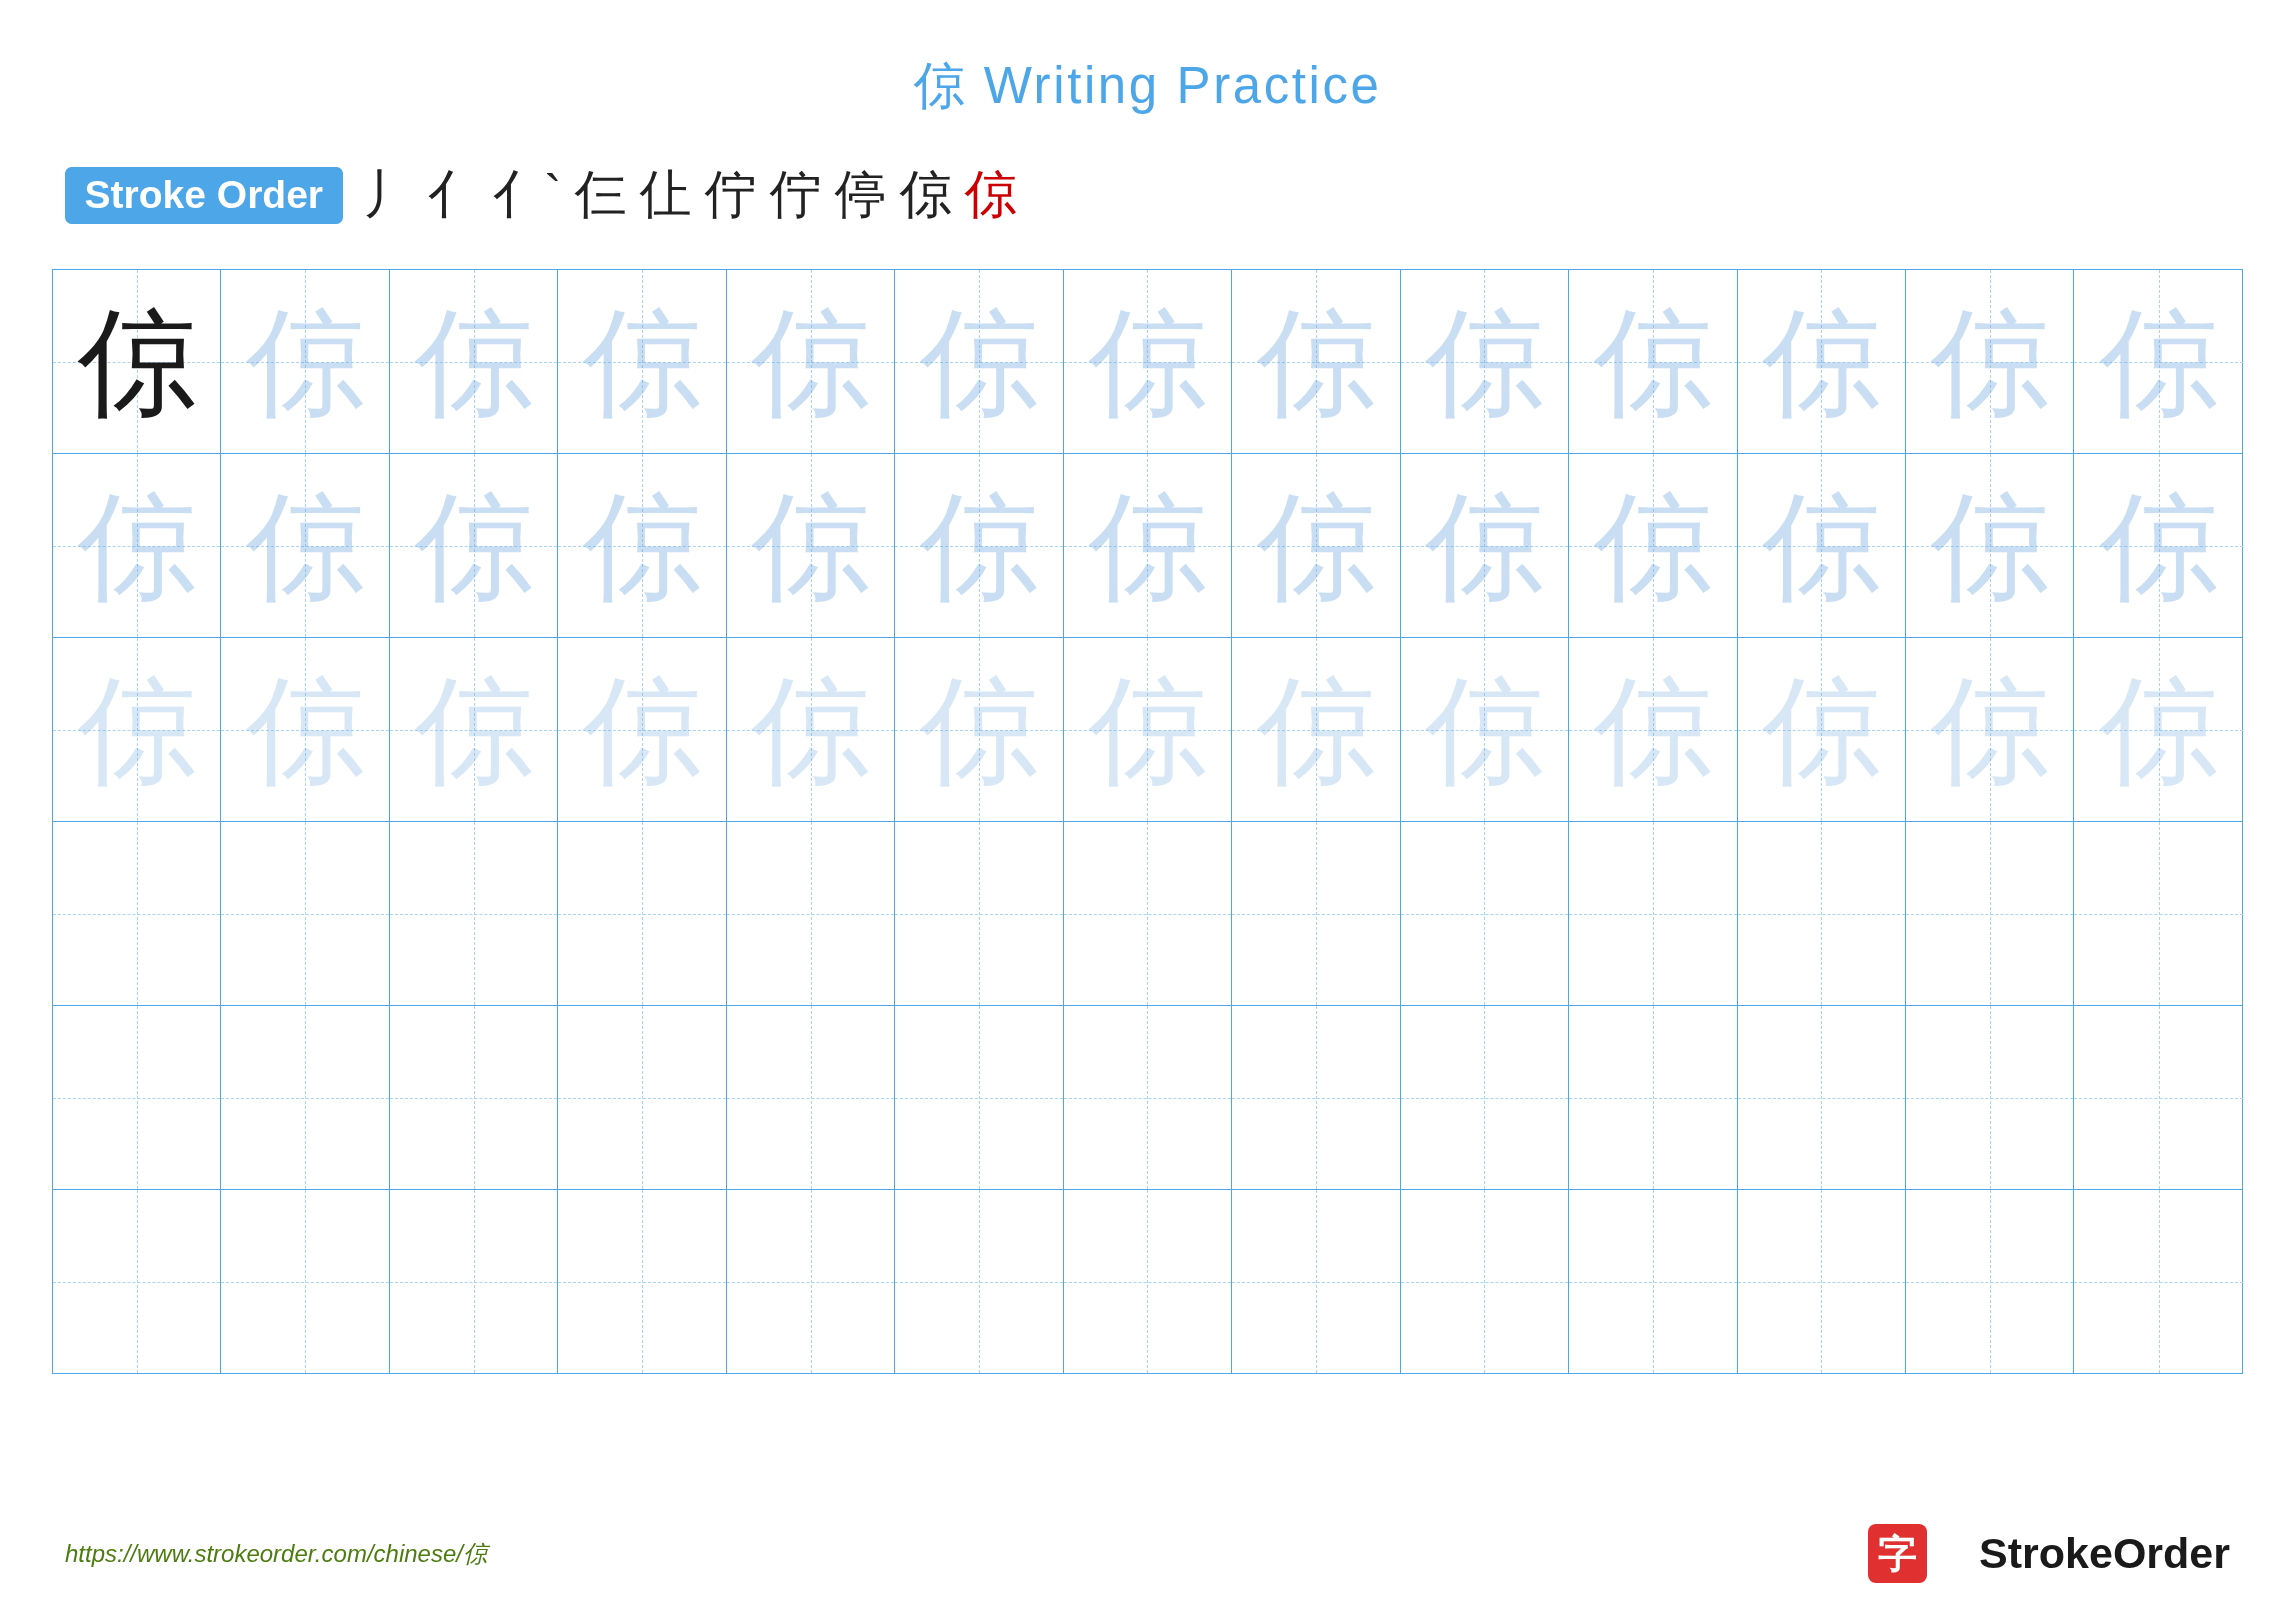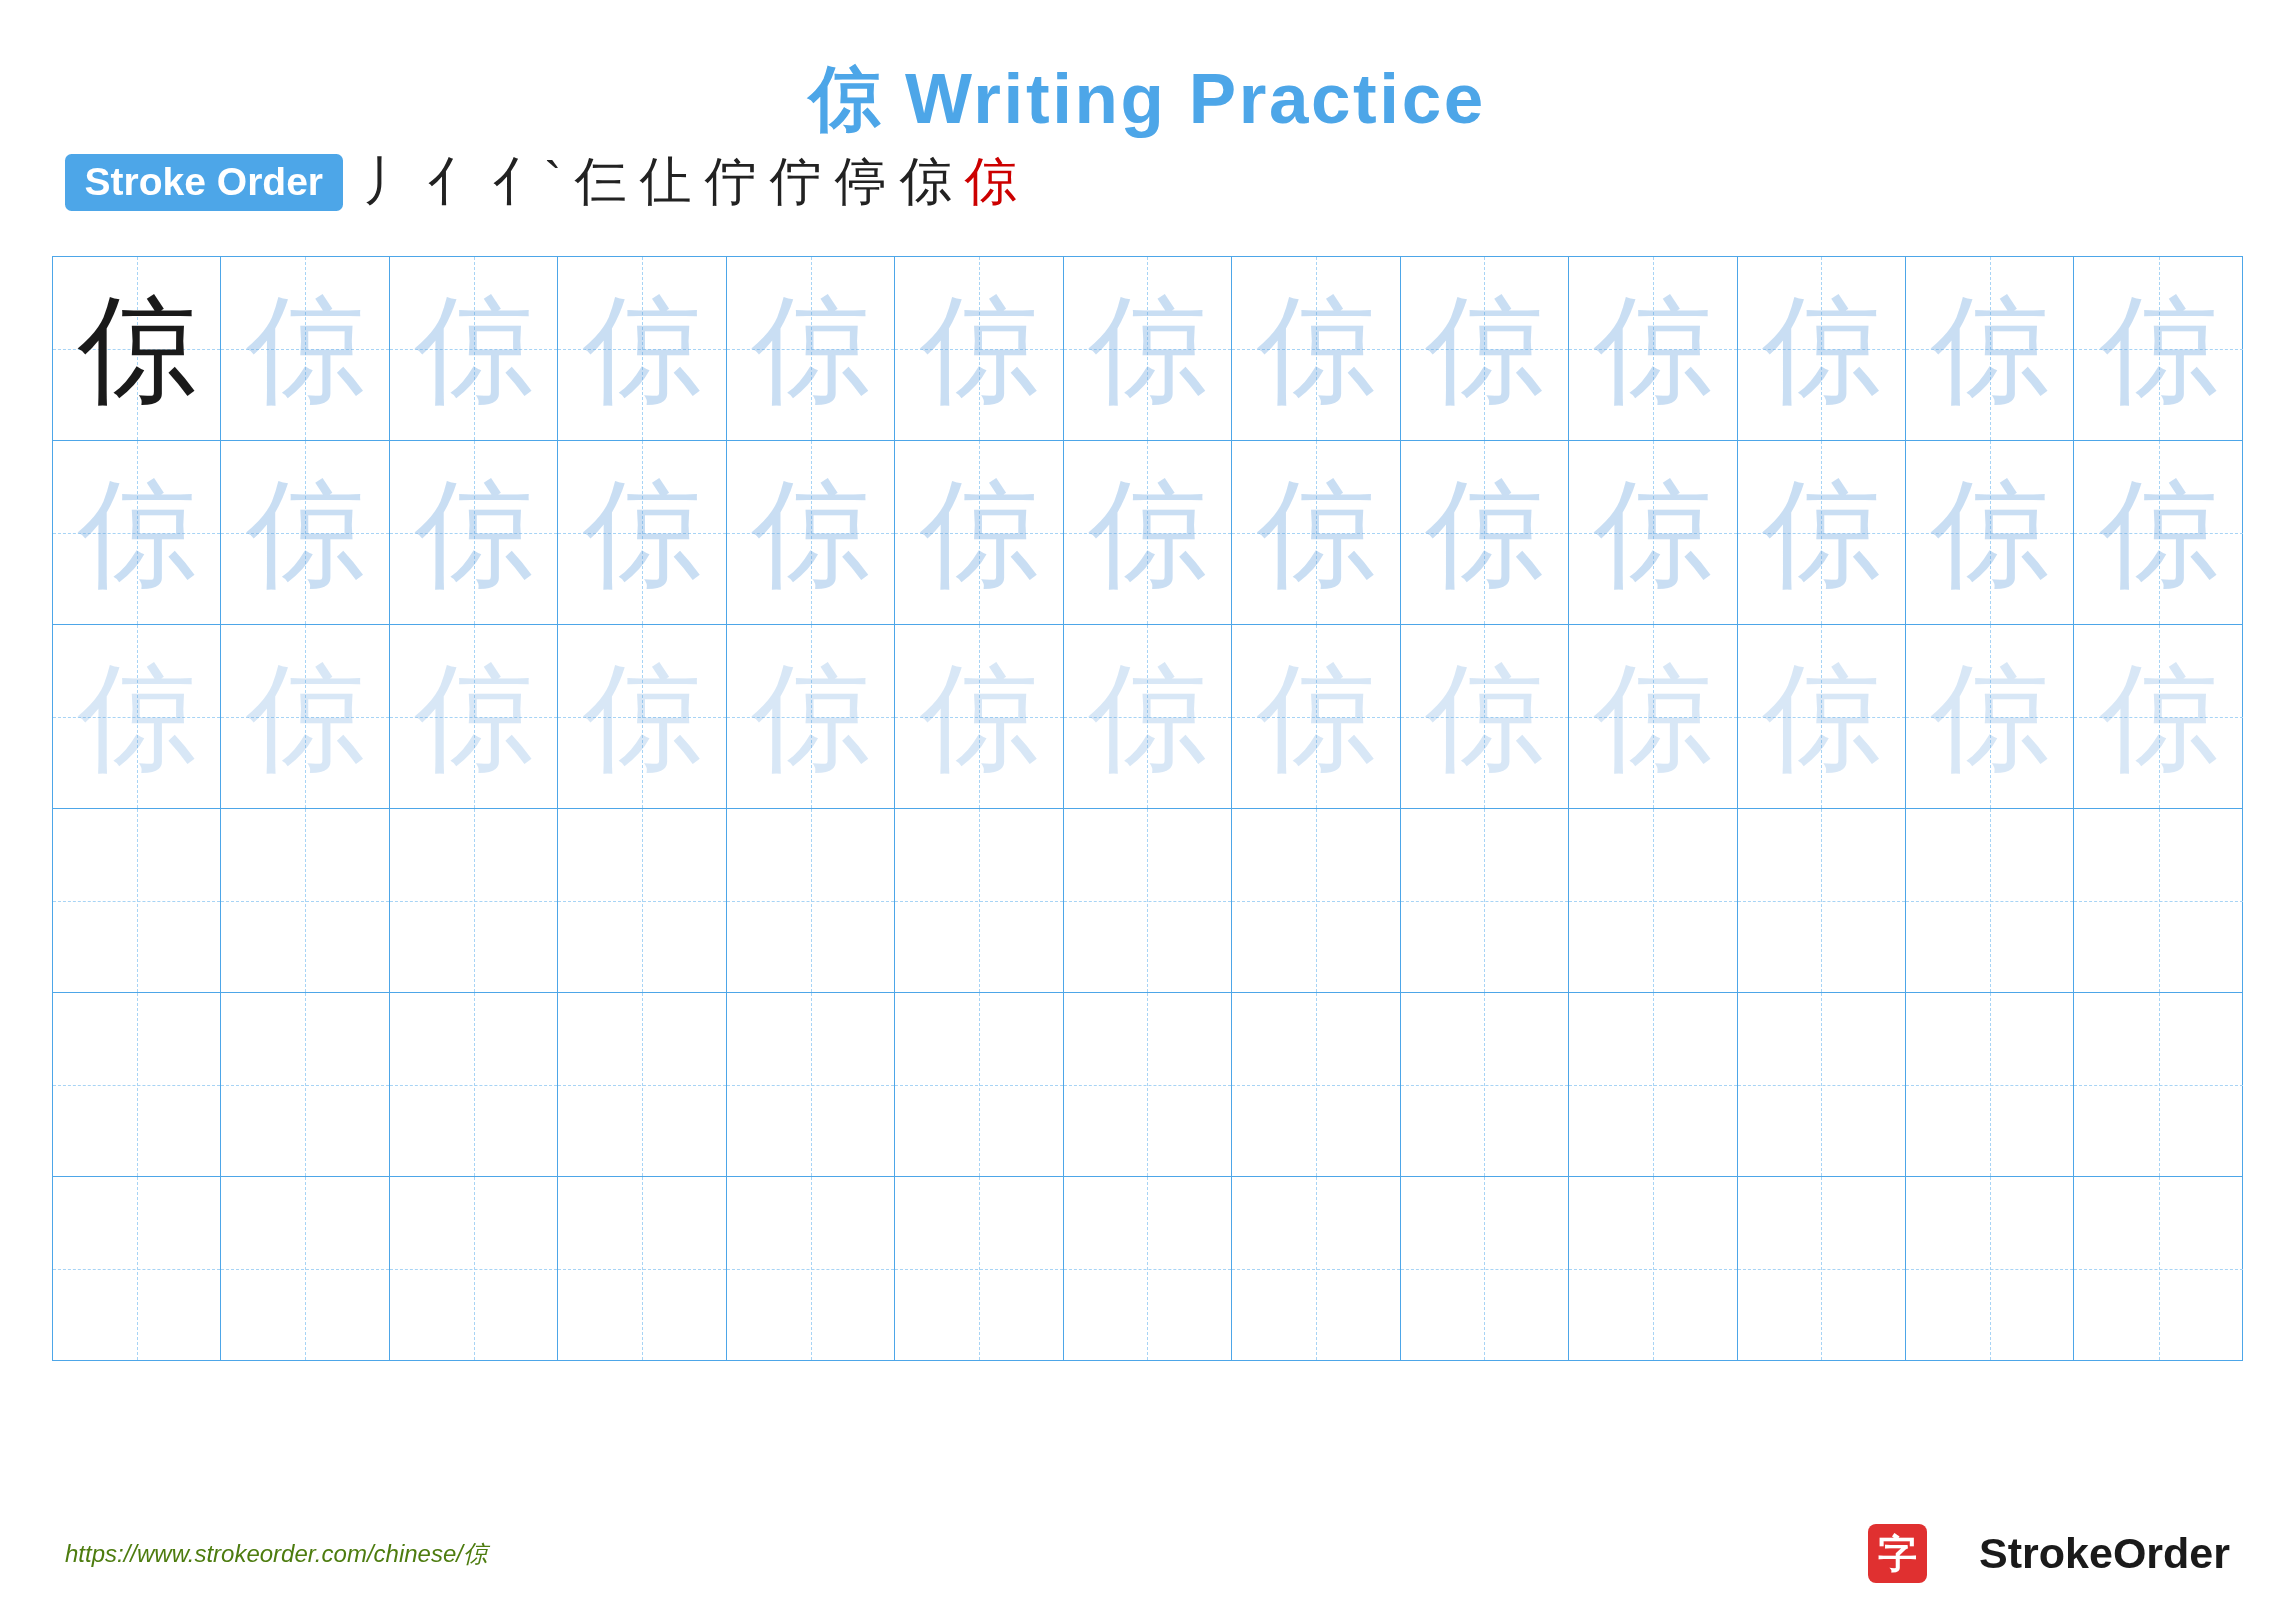--- a/index.html
+++ b/index.html
@@ -10,31 +10,32 @@
       background: #ffffff;
       font-family: Arial, sans-serif;
       position: relative;
       overflow: hidden;
     }
 
     
     .title {
       text-align: center;
       margin-top: 52px;
-      font-size: 71px;
-      font-weight: 700;
+      font-size: 51px;
+      font-weight: 400;
       color: #4da6e8;
       letter-spacing: 2.6px;
     }
 
     
     .stroke-order-row {
       display: flex;
       align-items: center;
       margin-left: 65px;
+      margin-top: 39px;
       gap: 19.6px;
     }
 
     .stroke-order-badge {
       background: #4da6e8;
       color: white;
       font-size: 39px;
       font-weight: bold;
       padding: 6.5px 19.6px;
       border-radius: 6.5px;

